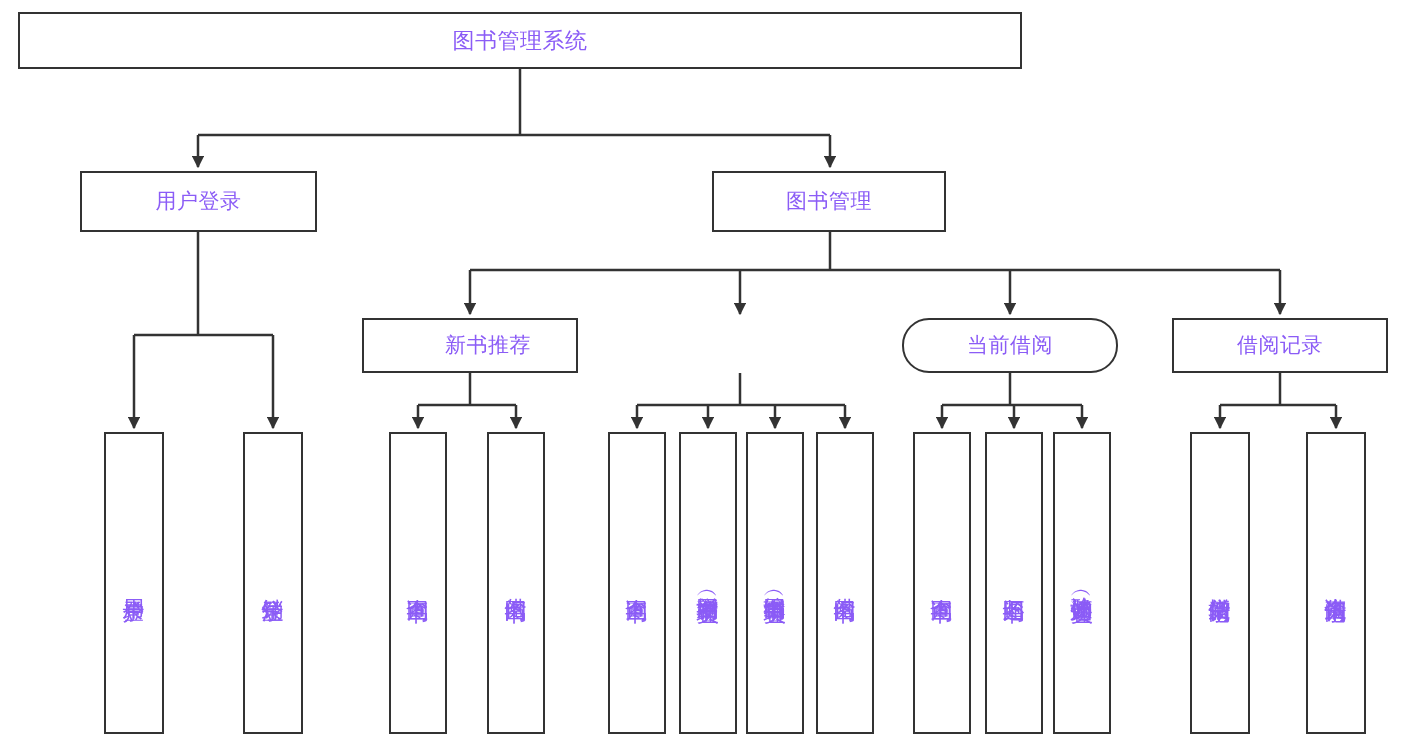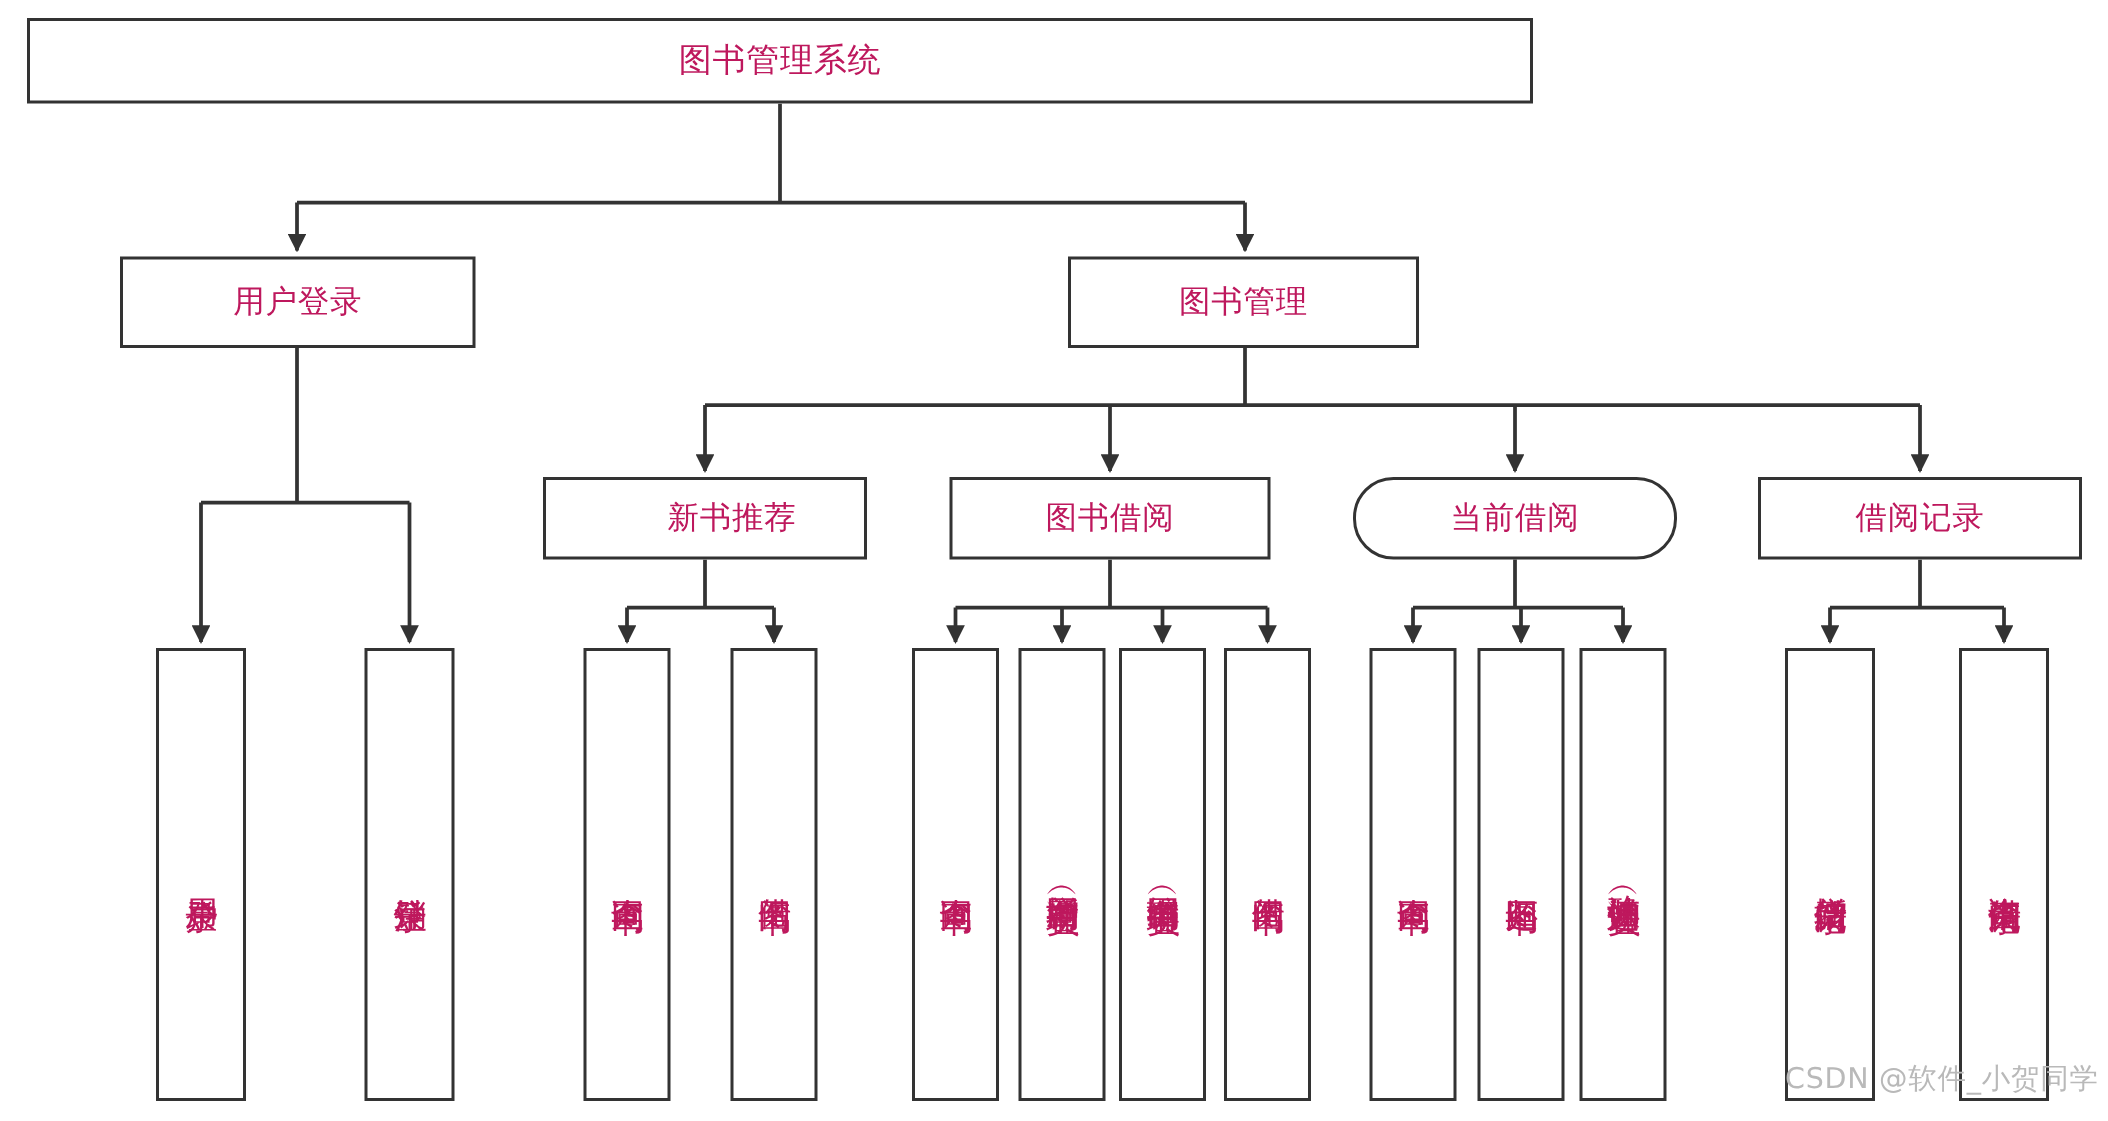--- a/index.html
+++ b/index.html
@@ -27,21 +27,21 @@
     pointer-events: none;
   }
   .node {
     position: absolute;
     box-sizing: border-box;
     background: #ffffff;
     border: 2.5px solid #333333;
     display: flex;
     align-items: center;
     justify-content: center;
-    color: #be185d;
+    color: #8b5cf6;
     z-index: 2;
   }
   .node .label {
     display: block;
     text-align: center;
     line-height: 1.18;
     letter-spacing: 0.5px;
   }
   
   .node.horiz .label {
@@ -137,23 +137,20 @@
   <div class="node horiz" style="left:80px; top:171px; width:237px; height:61px;">
     <span class="label">用户登录</span>
   </div>
   <div class="node horiz" style="left:712px; top:171px; width:234px; height:61px;">
     <span class="label">图书管理</span>
   </div>
 
   <div class="node horiz" style="left:362px; top:318px; width:216px; height:55px;padding-left:36px;">
     <span class="label">新书推荐</span>
   </div>
-  <div class="node horiz" style="left:633px; top:318px; width:214px; height:55px;">
-    <span class="label">图书借阅</span>
-  </div>
   <div class="node horiz" style="left:902px; top:318px; width:216px; height:55px;border-radius:27px;">
     <span class="label">当前借阅</span>
   </div>
   <div class="node horiz" style="left:1172px; top:318px; width:216px; height:55px;">
     <span class="label">借阅记录</span>
   </div>
 
   <div class="node vert" style="left:104px; top:432px; width:60px; height:302px;">
     <span class="label">用户登录</span>
   </div>
@@ -187,15 +184,14 @@
   <div class="node vert" style="left:1053px; top:432px; width:58px; height:302px;">
     <span class="label">确认归还（管理员）</span>
   </div>
   <div class="node vert" style="left:1190px; top:432px; width:60px; height:302px;">
     <span class="label">新增借阅记录</span>
   </div>
   <div class="node vert" style="left:1306px; top:432px; width:60px; height:302px;">
     <span class="label">查询借阅记录</span>
   </div>
 
-  <div class="watermark" style="left:1190px; top:706px;">CSDN @软件_小贺同学</div>
 
 </div>
 
 </body></html>

